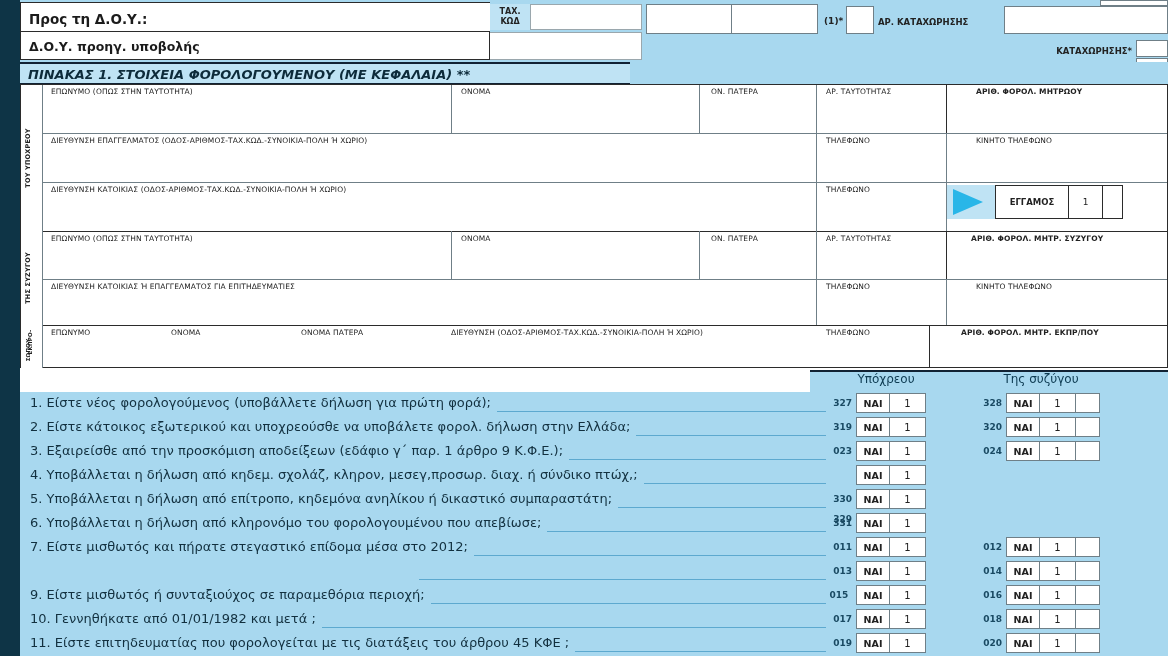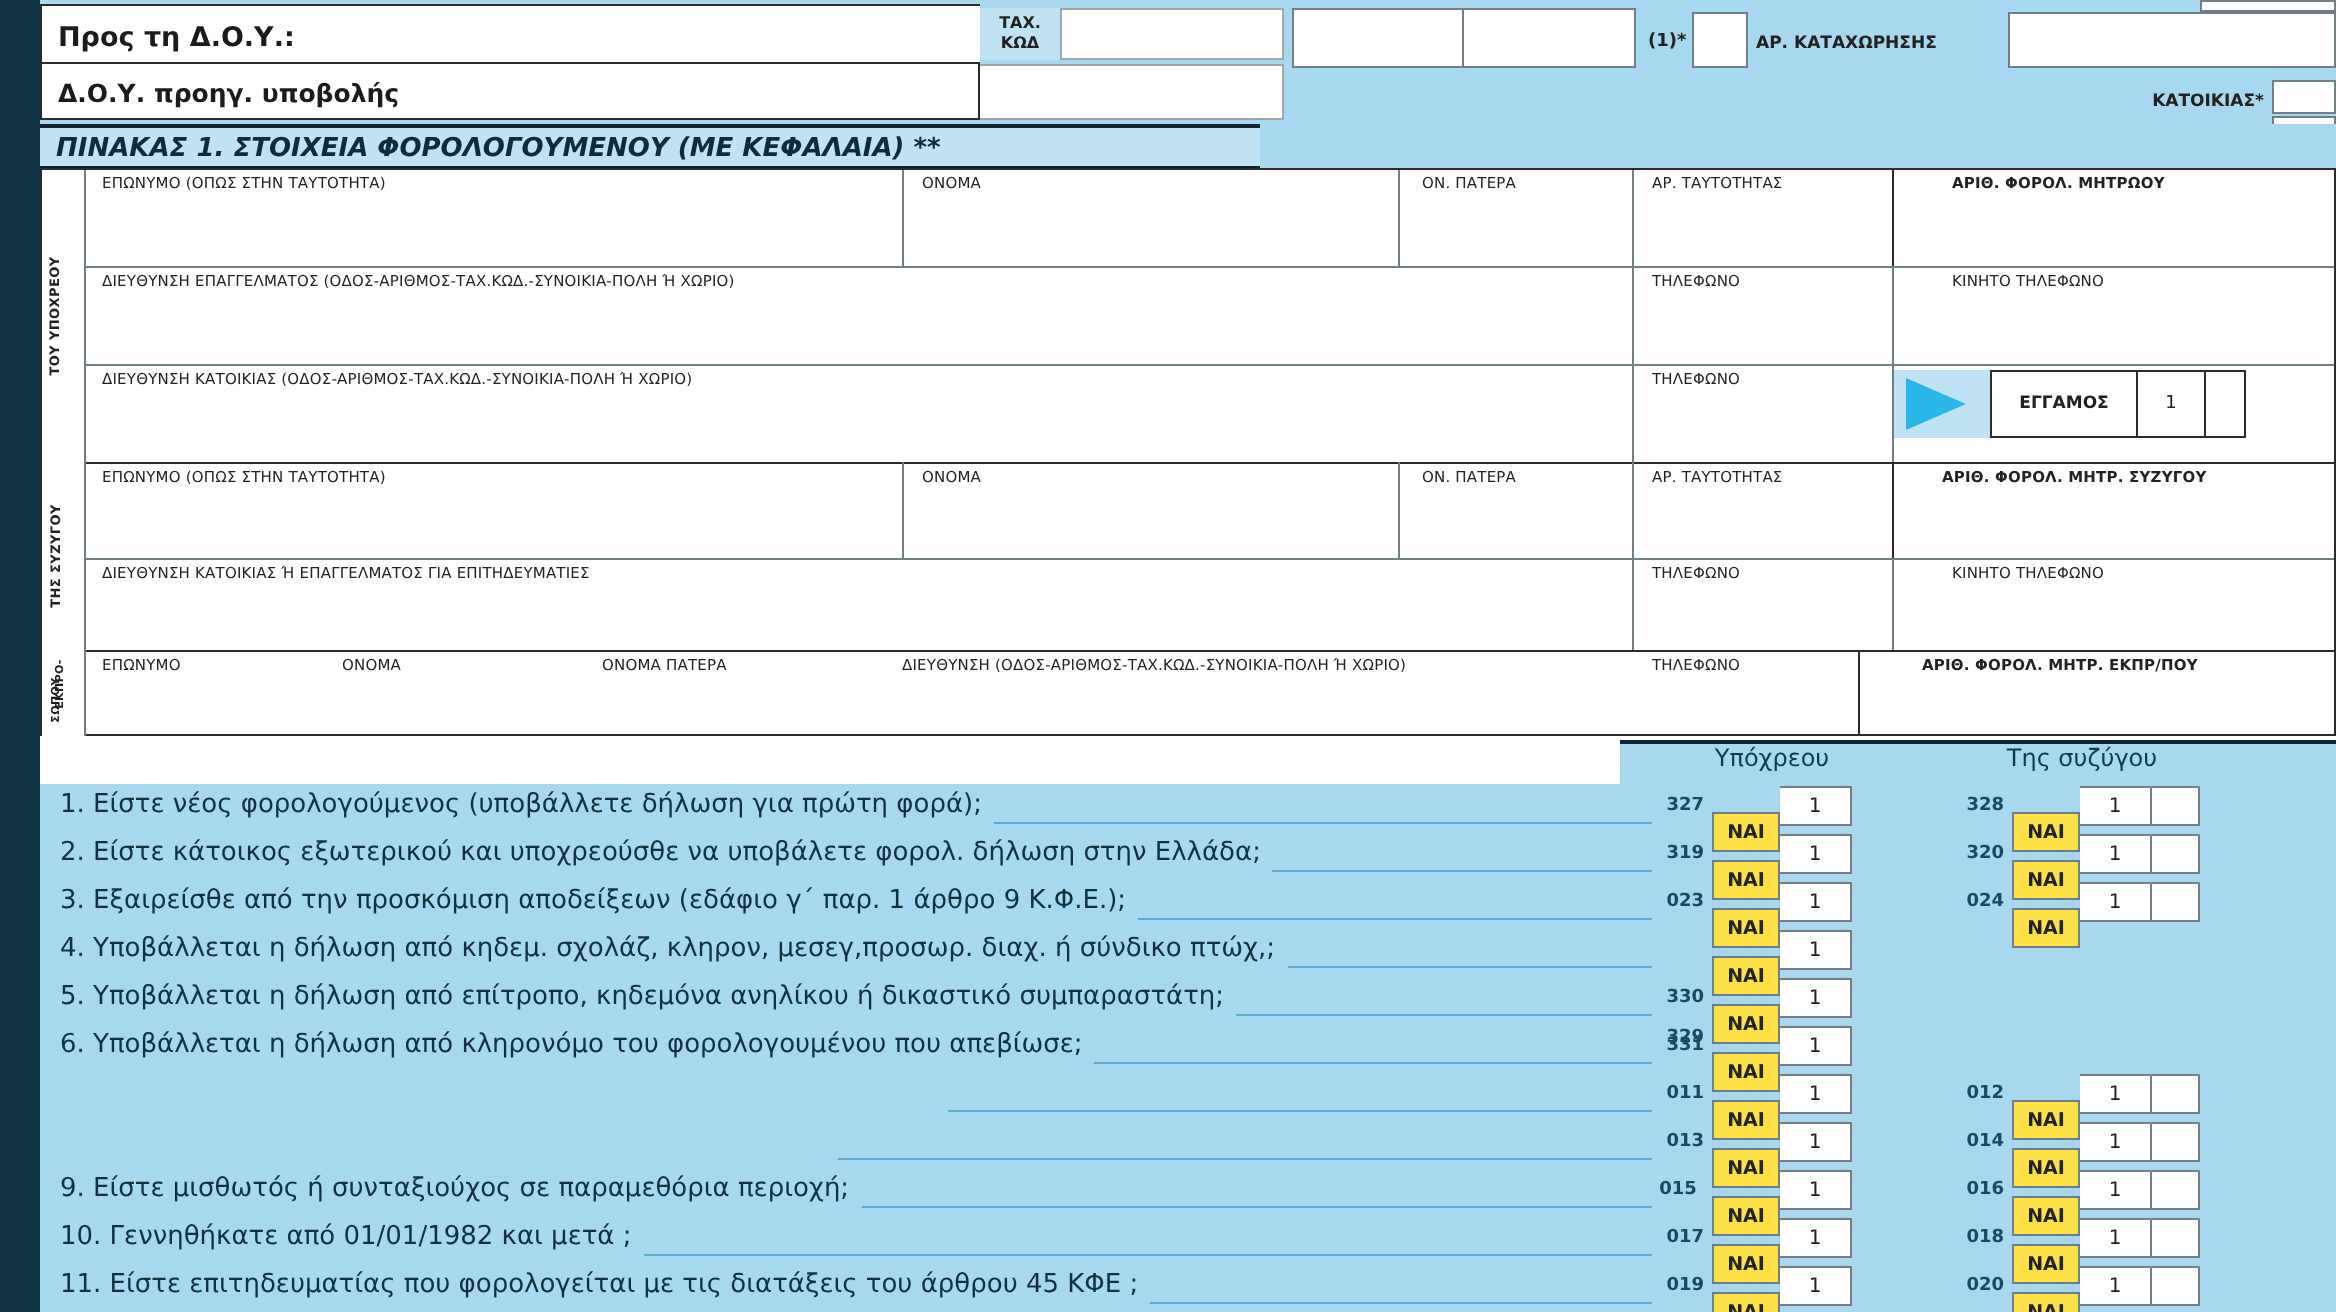--- a/index.html
+++ b/index.html
@@ -83,21 +83,21 @@
   #hdrYp{position:absolute;left:826px;top:372px;width:120px;text-align:center;font-size:12px;color:#0d3b52;}
   #hdrSy{position:absolute;left:966px;top:372px;width:150px;text-align:center;font-size:12px;color:#0d3b52;}
 
   #t2body{position:absolute;left:20px;top:392px;width:1148px;height:264px;background:#a8d8ef;}
 
   .qrow{position:absolute;left:0;width:790px;height:24px;}
   .qtext{position:absolute;left:10px;top:3px;font-size:13px;color:#12303f;white-space:nowrap;}
   .qdots{position:absolute;height:0;border-bottom:1.5px solid #5da9cf;}
 
   .codecell{position:absolute;width:26px;height:20px;font-size:9px;color:#1a4a63;text-align:right;padding-top:5px;box-sizing:border-box;font-weight:bold;}
-  .naibox{position:absolute;width:34px;height:20px;background:#fde047;border:1px solid #6f7f87;box-sizing:border-box;font-size:9.5px;font-weight:bold;color:#222;text-align:center;padding-top:4px;margin-top:13px;}
+  .naibox{position:absolute;width:34px;height:20px;background:#ffffff;border:1px solid #6f7f87;box-sizing:border-box;font-size:9.5px;font-weight:bold;color:#222;text-align:center;padding-top:4px;}
   .valbox{position:absolute;width:36px;height:20px;background:#fff;border:1px solid #6f7f87;border-left:none;box-sizing:border-box;font-size:10px;color:#222;text-align:center;padding-top:4px;}
   .tailbox{position:absolute;width:24px;height:20px;background:#fff;border:1px solid #6f7f87;border-left:none;box-sizing:border-box;}
 </style>
 </head>
 <body>
 
 <div id="watermark">
   <svg viewBox="0 0 420 330" xmlns="http://www.w3.org/2000/svg">
     <g fill="#ffffff" opacity="0.95">
       <path d="M210 10 C120 10 50 80 50 170 C50 255 115 320 205 320 C250 320 285 305 310 280 L272 244
@@ -130,21 +130,21 @@
   </div>
   <div id="prevExt"></div>
 
   <div id="tbox1"></div>
   <div id="tbox2"></div>
   <div id="oneStar">(1)*</div>
   <div id="tbox3"></div>
   <div id="arkatLbl">ΑΡ. ΚΑΤΑΧΩΡΗΣΗΣ</div>
   <div id="arkatBox"></div>
 
-  <div id="ekprLbl">ΚΑΤΟΙΚΙΑΣ*</div>
+  <div id="ekprLbl">ΚΑΤΑΧΩΡΗΣΗΣ*</div>
   <div id="ekprBox"></div>
   <div id="kepyoLbl">Κ.Ε.Π.Υ.Ο.*</div>
   <div id="kepyoBox"></div>
 
   <div id="t1bar">
     <span>ΠΙΝΑΚΑΣ 1. ΣΤΟΙΧΕΙΑ ΦΟΡΟΛΟΓΟΥΜΕΝΟΥ (ΜΕ ΚΕΦΑΛΑΙΑ) **</span>
   </div>
   <div id="t1barRight"></div>
 
   <div id="t1">
@@ -276,20 +276,23 @@
       <div class="codecell" style="left: 806px; top: 97px;">330</div>
       <div class="naibox" style="left: 836px; top: 97px;">ΝΑΙ</div>
       <div class="valbox" style="left: 870px; top: 97px;">1</div>
       <div class="qrow" style="top: 120px;">
         <span class="qtext">6. Υποβάλλεται η δήλωση από κληρονόμο του φορολογουμένου που απεβίωσε;</span>
       </div>
       <div class="qdots" style="left: 527.312px; width: 278.688px; top: 139px;"></div>
       <div class="codecell" style="left: 806px; top: 121px;">331</div>
       <div class="naibox" style="left: 836px; top: 121px;">ΝΑΙ</div>
       <div class="valbox" style="left: 870px; top: 121px;">1</div>
+      <div class="qrow" style="top: 144px;">
+        <span class="qtext">7. Είστε μισθωτός και πήρατε στεγαστικό επίδομα μέσα στο 2012;</span>
+      </div>
       <div class="qdots" style="left: 453.859px; width: 352.141px; top: 163px;"></div>
       <div class="codecell" style="left: 806px; top: 145px;">011</div>
       <div class="naibox" style="left: 836px; top: 145px;">ΝΑΙ</div>
       <div class="valbox" style="left: 870px; top: 145px;">1</div>
       <div class="codecell" style="left: 956px; top: 145px;">012</div>
       <div class="naibox" style="left: 986px; top: 145px;">ΝΑΙ</div>
       <div class="valbox" style="left: 1020px; top: 145px;">1</div>
       <div class="tailbox" style="left: 1056px; top: 145px;"></div>
       <div class="qdots" style="left: 399.328px; width: 406.672px; top: 187px;"></div>
       <div class="codecell" style="left: 806px; top: 169px;">013</div>

